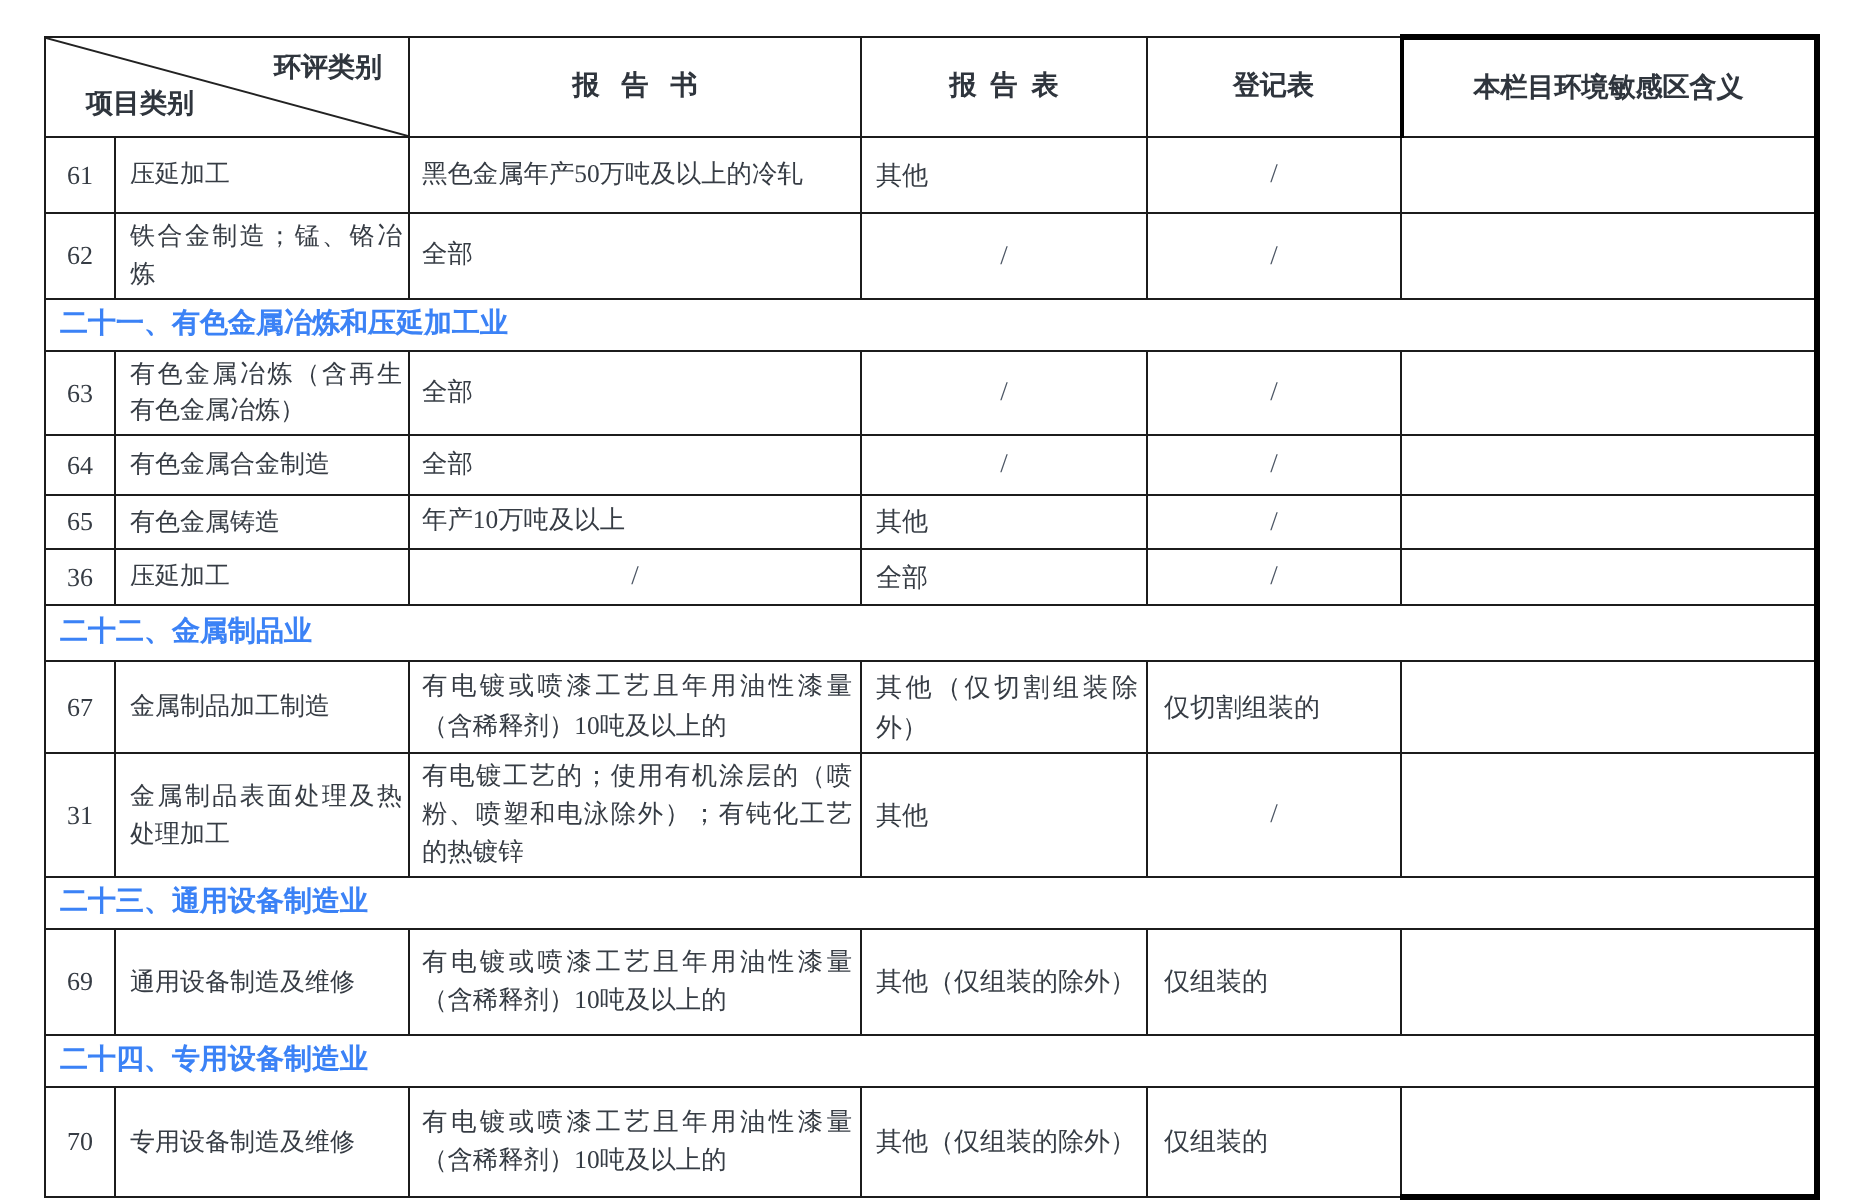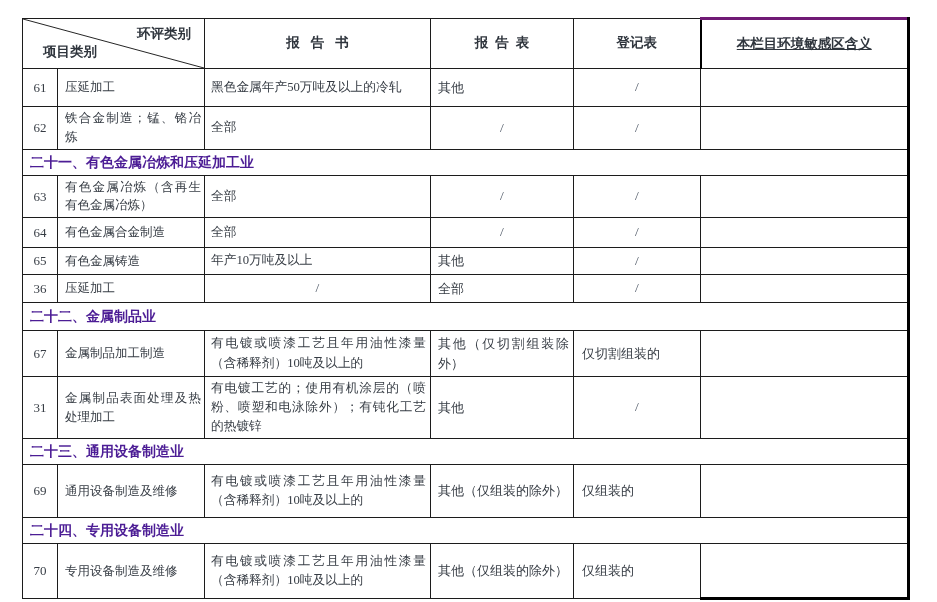--- a/index.html
+++ b/index.html
@@ -43,45 +43,44 @@
   .diag .diag-top {
     position: absolute; top: 5px; right: 13px;
     font-size: 13.5px; font-weight: bold; text-align: center;
   }
   .diag .diag-bottom {
     position: absolute; bottom: 6px; left: 20px;
     font-size: 13.5px; font-weight: bold;
   }
   
   th.c6 {
-    border-top: 3px solid #701a75;
+    border-top: 3px solid #000000;
     border-left: 2px solid #000;
     border-right: 3px solid #000;
-    text-decoration: underline;
   }
   td.c6 { border-right: 3px solid #000; }
   .eia tr.last-row td.c6 { border-bottom: 3px solid #000; }
   
   td.num  { text-align: center; font-size: 13px; padding: 2px; }
   td.cat  { font-size: 12.5px; padding: 2px 3px 2px 7px; text-align: justify; }
   td.book { font-size: 12.7px; padding: 2px 4px 2px 6px; text-align: justify; }
   td.form { font-size: 13px;  padding: 2px 4px 2px 7px; text-align: justify; }
   td.reg  { font-size: 13px;  padding: 2px 4px 2px 8px; }
   td.c6   { padding: 2px 4px; }
   td.slash {
     text-align: center;
     padding: 2px;
     color: #4c5664;
     font-size: 13.5px;
   }
   td.section-cell {
     font-weight: bold;
     font-size: 14px;
     padding: 2px 4px 2px 7px;
-    color: #4c1d95;
+    color: #3b82f6;
     border-right: 3px solid #000;
   }
 </style>
 </head>
 <body>
 
 <div class="page">
   <table class="eia">
     <colgroup>
       <col style="width:35px">

